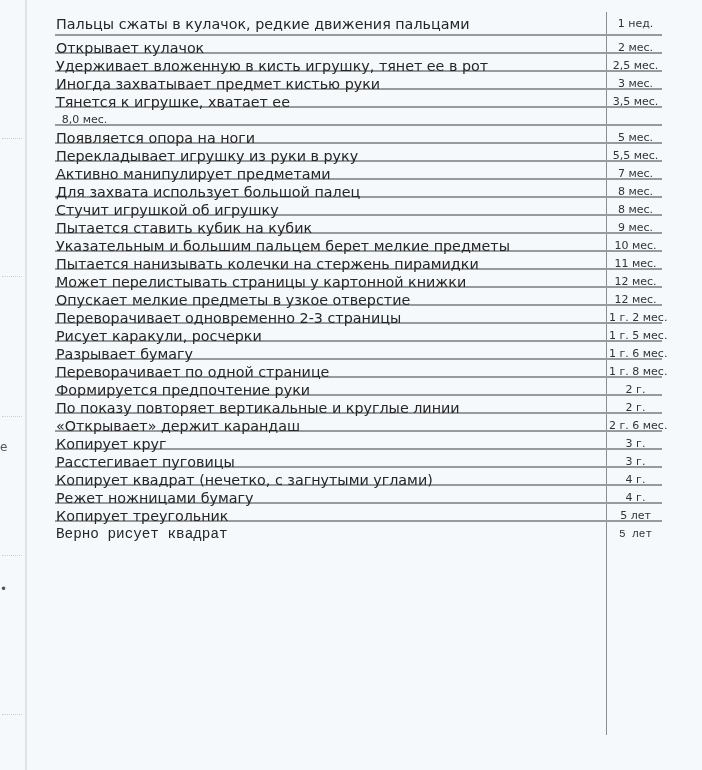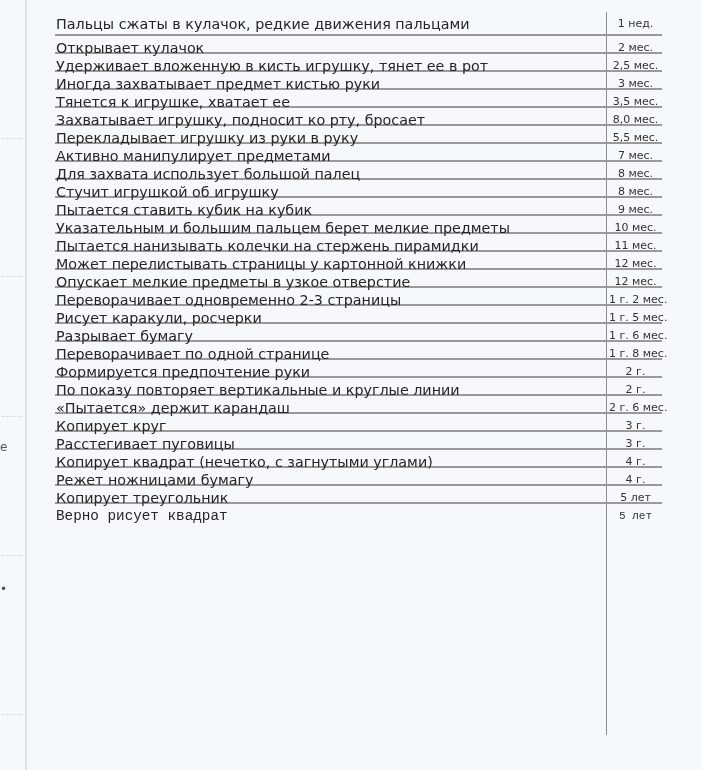--- a/index.html
+++ b/index.html
@@ -113,22 +113,25 @@
   </div>
     <div class="row">
     <div class="cell-desc">Иногда захватывает предмет кистью руки</div>
     <div class="cell-age">3 мес.</div>
   </div>
     <div class="row">
     <div class="cell-desc">Тянется к игрушке, хватает ее</div>
     <div class="cell-age">3,5 мес.</div>
   </div>
     <div class="row">
-    <div class="cell-desc">Захватывает игрушку, подносит ко рту, бросает</div>
     <div class="cell-age">8,0 мес.</div>
+  </div>
+    <div class="row">
+    <div class="cell-desc">Появляется опора на ноги</div>
+    <div class="cell-age">5 мес.</div>
   </div>
     <div class="row">
     <div class="cell-desc">Перекладывает игрушку из руки в руку</div>
     <div class="cell-age">5,5 мес.</div>
   </div>
     <div class="row">
     <div class="cell-desc">Активно манипулирует предметами</div>
     <div class="cell-age">7 мес.</div>
   </div>
     <div class="row">
@@ -177,21 +180,21 @@
   </div>
     <div class="row">
     <div class="cell-desc">Формируется предпочтение руки</div>
     <div class="cell-age">2 г.</div>
   </div>
     <div class="row">
     <div class="cell-desc">По показу повторяет вертикальные и круглые линии</div>
     <div class="cell-age">2 г.</div>
   </div>
     <div class="row">
-    <div class="cell-desc">«Пытается» держит карандаш</div>
+    <div class="cell-desc">«Открывает» держит карандаш</div>
     <div class="cell-age">2 г. 6 мес.</div>
   </div>
     <div class="row">
     <div class="cell-desc">Копирует круг</div>
     <div class="cell-age">3 г.</div>
   </div>
     <div class="row">
     <div class="cell-desc">Расстегивает пуговицы</div>
     <div class="cell-age">3 г.</div>
   </div>

